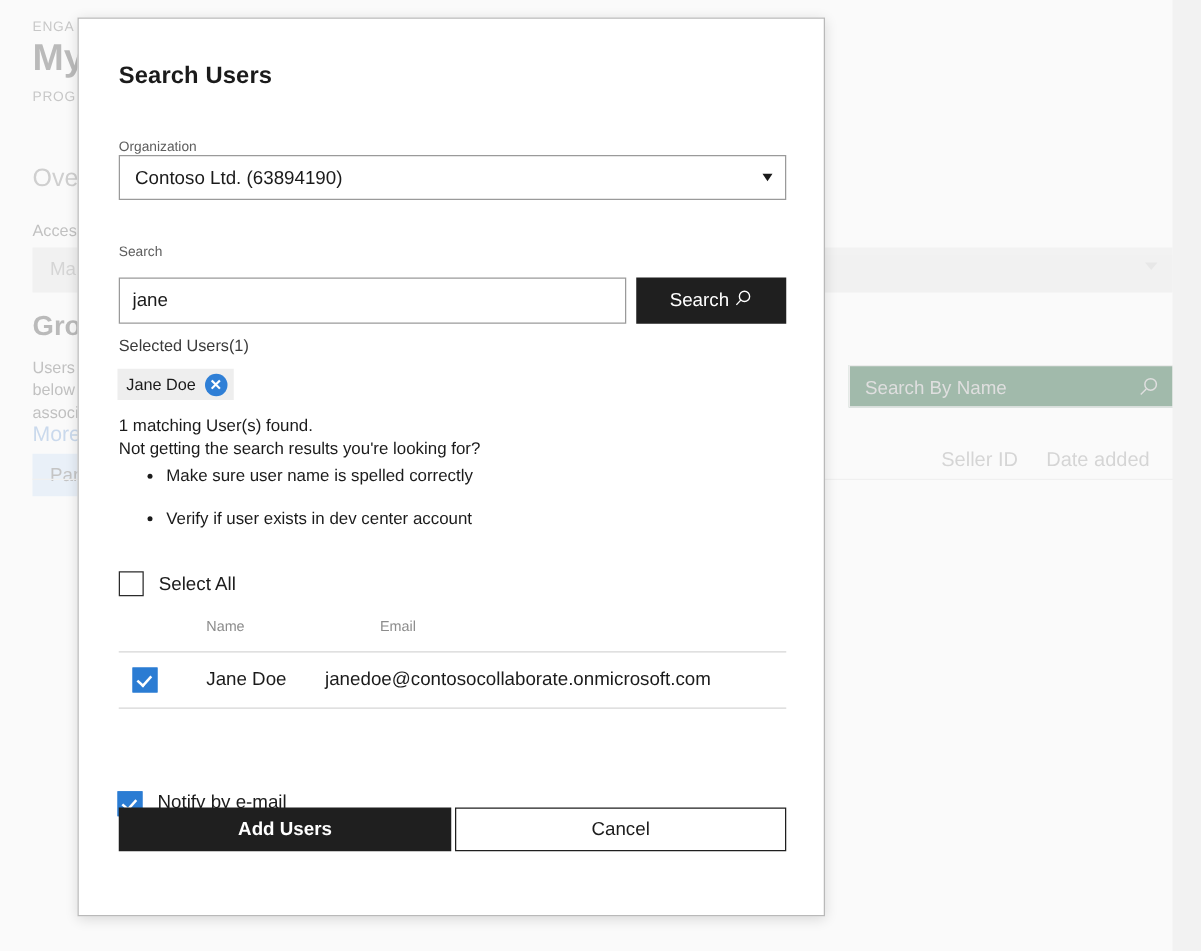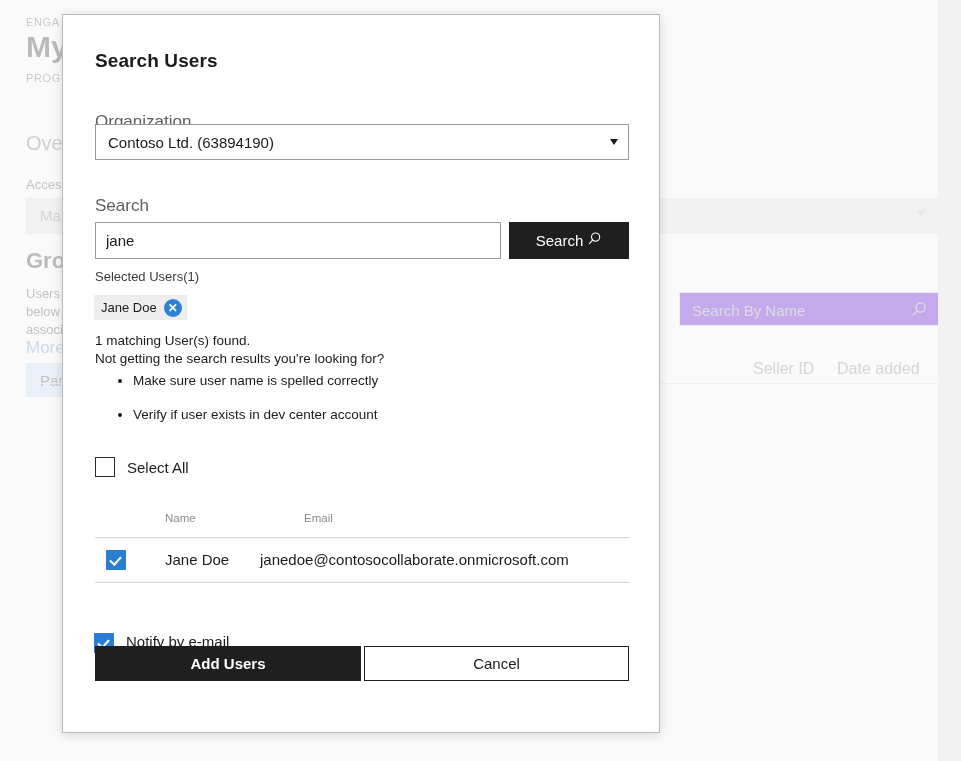--- a/index.html
+++ b/index.html
@@ -88,21 +88,21 @@
     font-size: 15px;
     color: #6d6d6d;
     display: flex;
     align-items: center;
     padding-left: 14px;
     box-sizing: border-box;
   }
   .bg-search {
     position: absolute;
     border: 1px solid #d7d7d7;
-    background: #6d28d9;
+    background: #14532d;
     box-sizing: border-box;
   }
   .bg-search .ph {
     position: absolute;
     left: 12px;
     top: 9px;
     font-size: 15px;
     color: #b4b4b4;
   }
   .bg-search .mag {
@@ -145,21 +145,21 @@
     position: absolute;
     left: 32px;
     top: 35px;
     font-size: 19px;
     font-weight: bold;
     color: #1b1b1b;
     letter-spacing: .1px;
   }
   .field-label {
     position: absolute;
-    font-size: 17px;
+    font-size: 11px;
     color: #5e5e5e;
   }
 
   
   #org-select {
     position: absolute;
     left: 32px;
     top: 109px;
     width: 534px;
     height: 36px;
@@ -311,21 +311,21 @@
   }
   #select-all-row .lbl {
     font-size: 15px;
     color: #1b1b1b;
   }
 
   
   #results-table {
     position: absolute;
     left: 32px;
-    top: 494px;
+    top: 478px;
     width: 534px;
     text-align: center;
   }
   #results-table .thead {
     position: relative;
     height: 28px;
   }
   #results-table .th {
     position: absolute;
     top: 3px;

